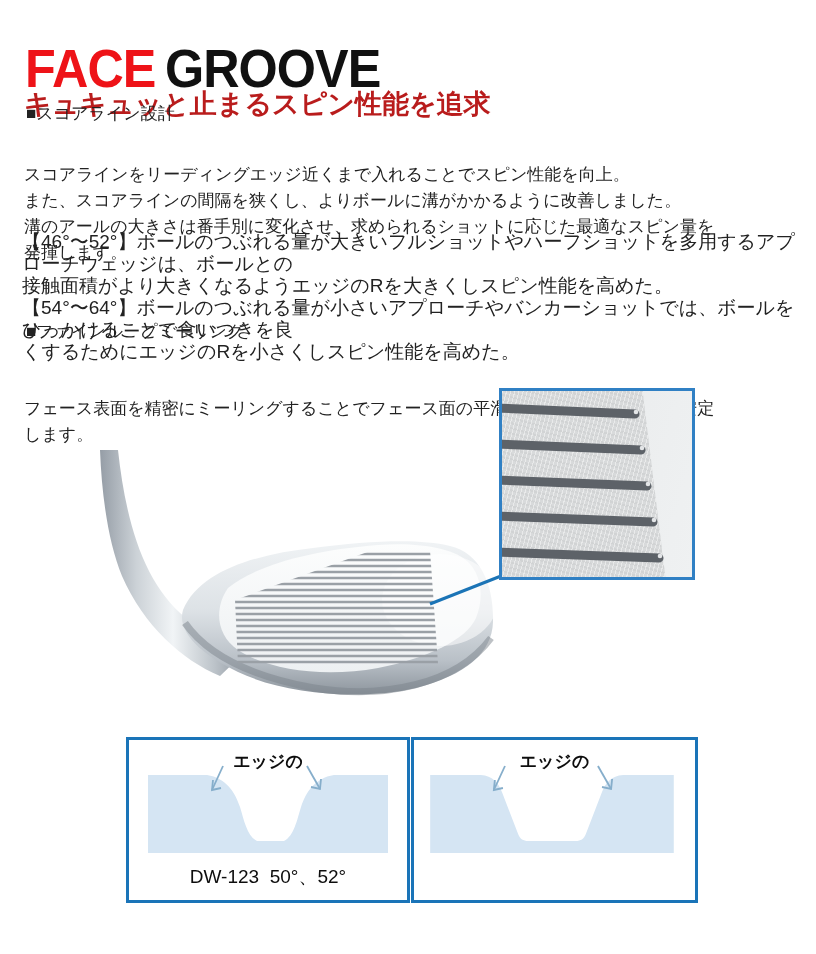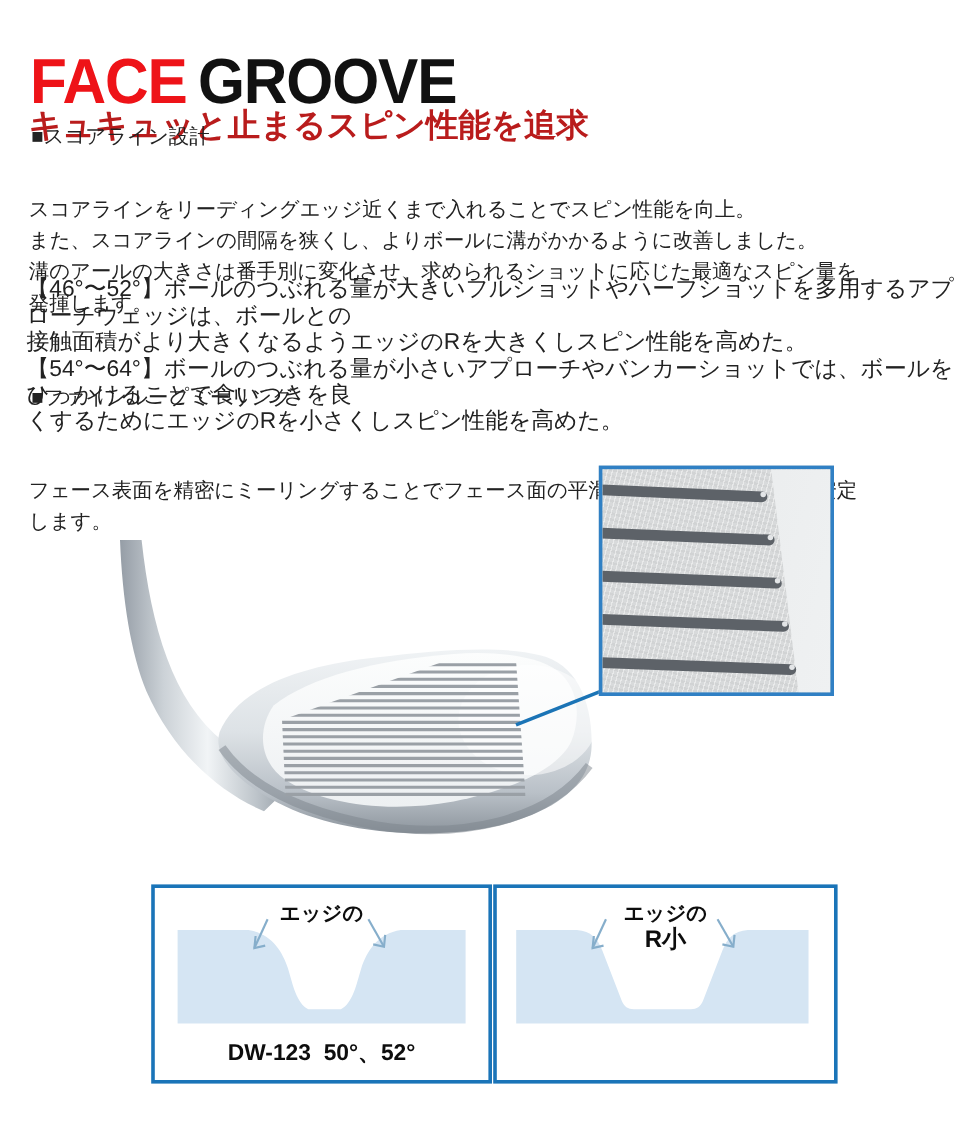--- a/index.html
+++ b/index.html
@@ -48,21 +48,21 @@
   .panel.p0{width:278px;margin-right:1px;}
   .panel.p1{width:281px;}
   .panel svg{position:absolute;inset:0;width:100%;height:100%;}
   .plabel{
     position:absolute;top:12px;left:0;width:100%;text-align:center;color:#0d0d0d;z-index:2;
   }
   .plabel .l1{font-size:17px;font-weight:bold;line-height:20px;}
   .plabel .l2{font-size:20px;font-weight:bold;line-height:23px;}
   .pcaption{
     position:absolute;bottom:10px;left:0;width:100%;text-align:center;
-    font-size:19px;font-weight:bold;color:#0d0d0d;white-space:pre;z-index:2;
+    font-size:19px;font-weight:normal;color:#0d0d0d;white-space:pre;z-index:2;
   }
 </style>
 </head>
 <body>
 
 <div>
 
   <h1 class="abs title">
     <span class="t-red">FACE</span><span class="t-black">GROOVE</span>
   </h1>
@@ -173,18 +173,17 @@
             <polyline points="80,40 79,50 88,48"></polyline>
           </g>
           <g>
             <line x1="182" y1="26" x2="195" y2="49"></line>
             <polyline points="186,47 195,49 196,39"></polyline>
           </g>
         </g>
       </svg>
       <div class="plabel">
         <div class="l1">エッジの</div>
-        <div class="l2">R小</div>
       </div>
     </div>
 
   </div>
 </div>
 
 </body></html>

